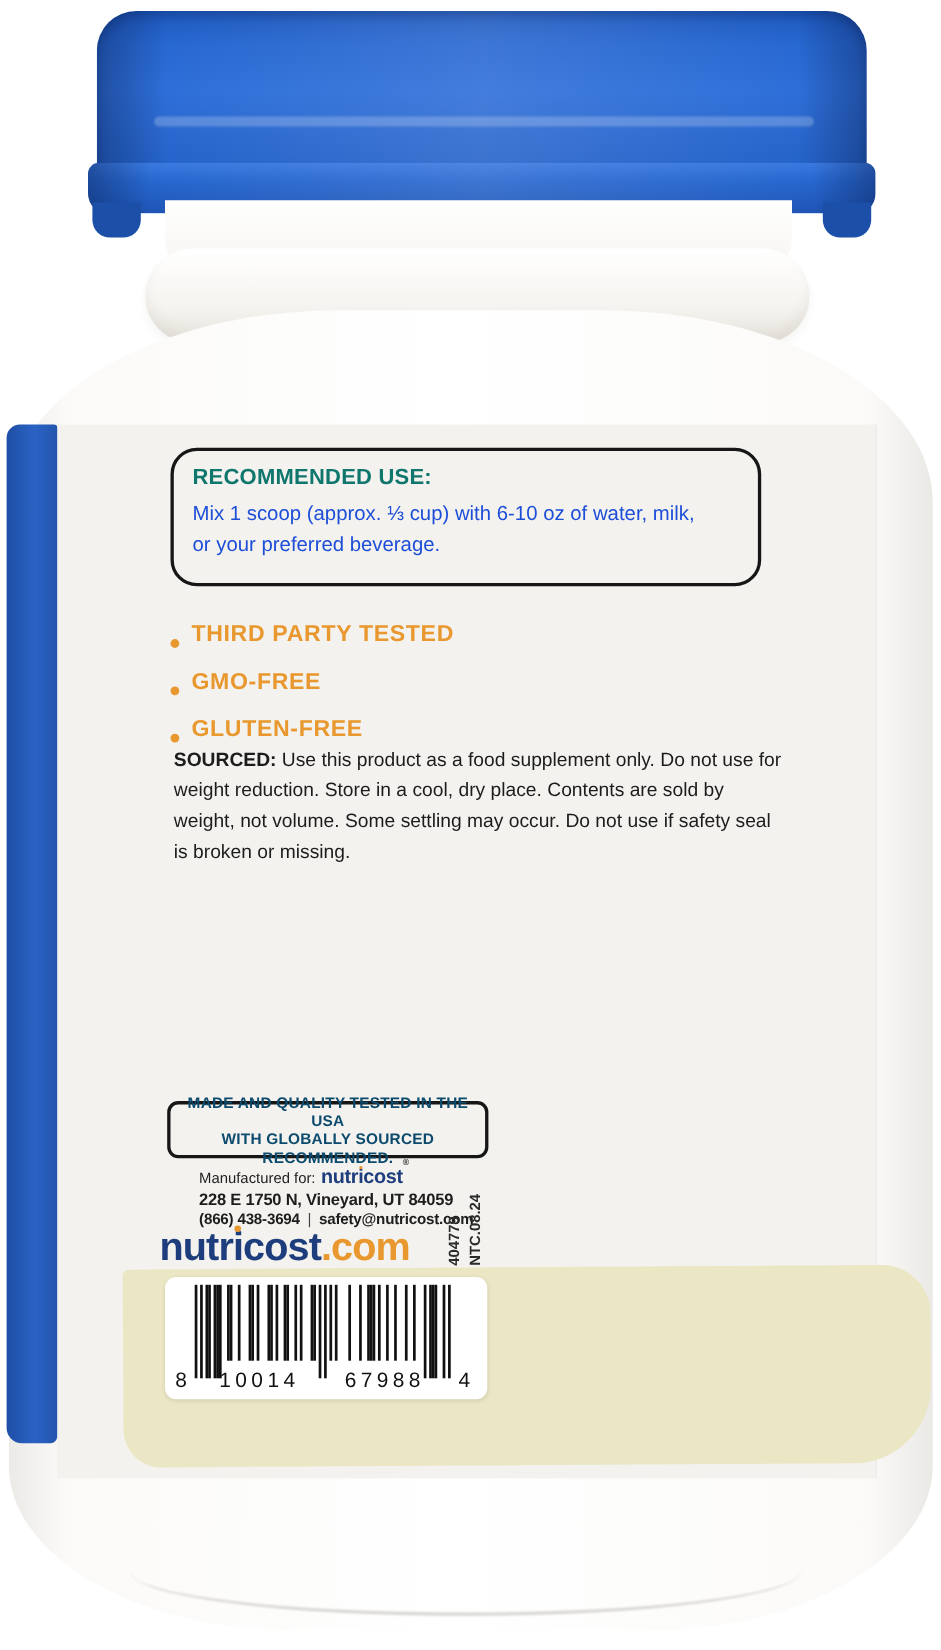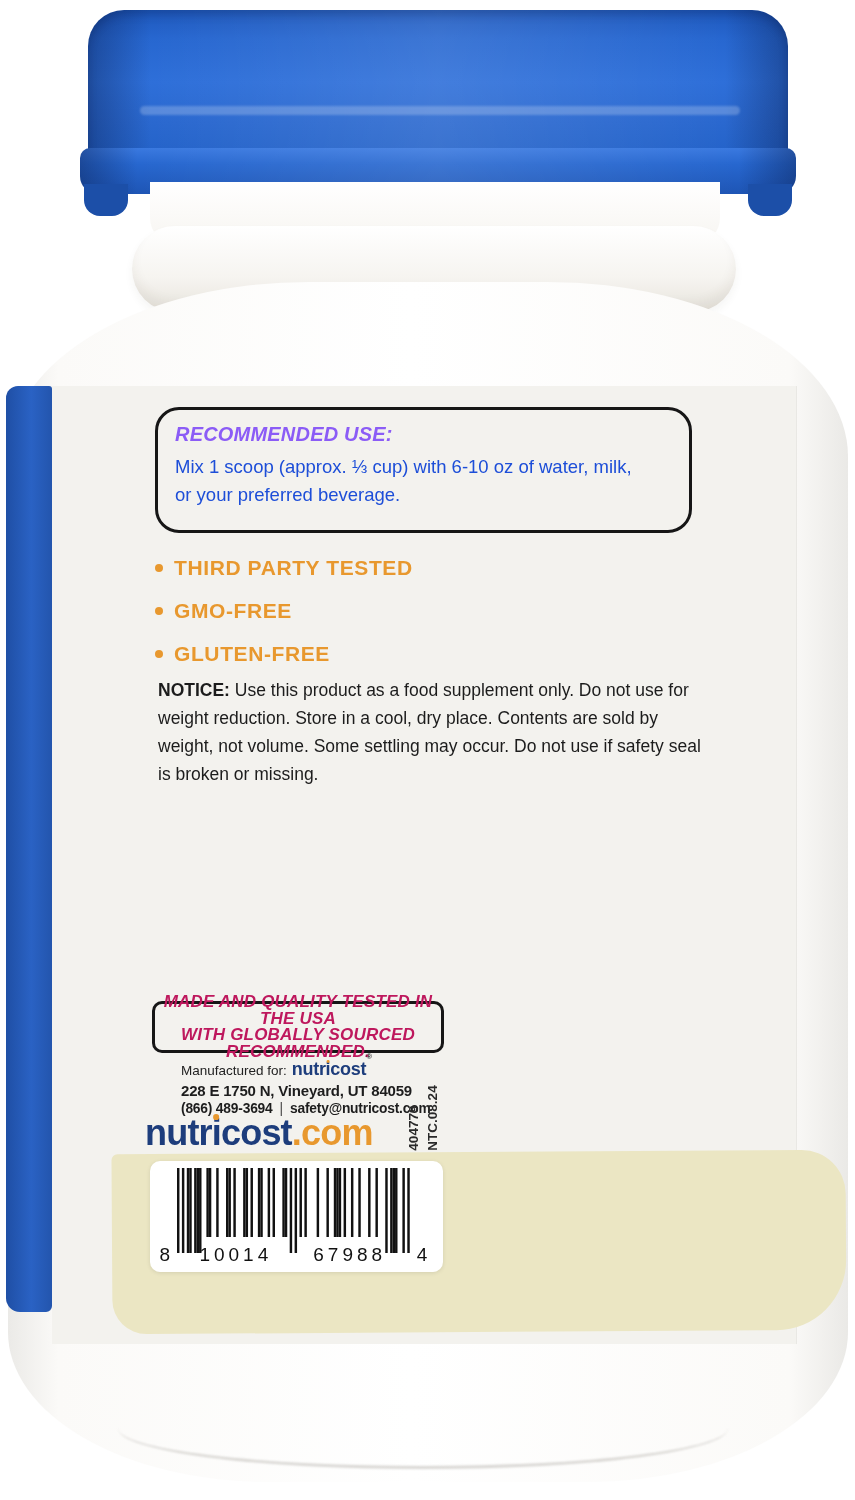--- a/index.html
+++ b/index.html
@@ -74,27 +74,27 @@
     background:linear-gradient(90deg,#1f4fa5 0%,#2a62c4 55%,var(--strip-blue,#2355ad) 100%);
     border-radius:12px 3px 6px 14px;
   }
 
   
   .rec-box{
     left:155px;top:407px;width:537px;height:126px;
     border:3px solid #161616;border-radius:24px;box-sizing:border-box;
     padding:13px 16px 0 17px;background:transparent;
   }
-  .rec-title{font-size:20px;font-weight:bold;letter-spacing:.2px;color:#8b5cf6;font-style:italic;}
+  .rec-title{font-size:20px;font-weight:bold;letter-spacing:.2px;color:#0f766e;}
   .rec-line{font-size:18.5px;line-height:28px;color:#1d4ed8;}
   .rec-line.first{margin-top:7px;}
 
   
   .features{left:155px;top:546px;width:480px;}
-  .feature{display:flex;align-items:center;height:43px;}
+  .feature{display:flex;align-items:flex-end;height:43px;}
   .bullet-dot{
     width:8px;height:8px;border-radius:50%;
     background:var(--accent-orange,#e8982e);margin-right:11px;flex:0 0 auto;
   }
   .feature-text{
     font-size:21px;font-weight:bold;letter-spacing:.6px;
     color:var(--accent-orange,#e8982e);
   }
 
   
@@ -104,21 +104,21 @@
   }
   .notice b{font-weight:bold;}
 
   
   .usa-box{
     left:152px;top:1001px;width:292px;height:52px;box-sizing:border-box;
     border:3px solid #161616;border-radius:10px;
     display:flex;flex-direction:column;justify-content:center;align-items:center;
     text-align:center;
   }
-  .usa-line{font-size:17px;font-weight:bold;letter-spacing:.2px;line-height:16.5px;color:#be185d;font-style:italic;}
+  .usa-line{font-size:14px;font-weight:bold;letter-spacing:.2px;line-height:16.5px;color:#0c4a6e;}
 
   
   .mfg{left:157px;top:1059px;width:300px;margin-left:24px;}
   .mfg-line1{font-size:13.5px;color:#222;display:flex;align-items:baseline;}
   .brand-sm{font-size:18px;font-weight:bold;color:var(--brand-navy,#1d3d7c);margin-left:5px;letter-spacing:-.3px;}
   .tm{font-size:8px;color:#333;vertical-align:top;position:relative;top:-7px;}
   .mfg-line2{font-size:15px;font-weight:600;letter-spacing:-.2px;color:#1d1d1d;margin-top:2px;}
   .mfg-line3{font-size:13.8px;font-weight:600;letter-spacing:-.2px;color:#1d1d1d;margin-top:2px;}
   .mfg-sep{margin:0 7px;color:#444;font-weight:400;}
 
@@ -186,36 +186,36 @@
     <span class="bullet-dot"></span>
     <span class="feature-text">GMO-FREE</span>
   </div>
   <div class="feature">
     <span class="bullet-dot"></span>
     <span class="feature-text">GLUTEN-FREE</span>
   </div>
 </div>
 
 <div class="abs notice">
-  <b>NOTICE:</b><span> Use this product as a food supplement only. Do not use for weight reduction. Store in a cool, dry place. Contents are sold by weight, not volume. Some settling may occur. Do not use if safety seal is broken or missing.</span>
+  <b>SOURCED:</b><span> Use this product as a food supplement only. Do not use for weight reduction. Store in a cool, dry place. Contents are sold by weight, not volume. Some settling may occur. Do not use if safety seal is broken or missing.</span>
 </div>
 
 <div class="abs usa-box">
   <div class="usa-line">MADE AND QUALITY TESTED IN THE USA</div>
   <div class="usa-line">WITH GLOBALLY SOURCED RECOMMENDED.</div>
 </div>
 
 <div class="abs mfg">
   <div class="mfg-line1">
     <span>Manufactured for:</span>
     <span class="brand-sm"><span>nutr</span><span class="brand-i">i</span><span>cost</span><span class="tm">®</span></span>
   </div>
   <div class="mfg-line2">228 E 1750 N, Vineyard, UT 84059</div>
   <div class="mfg-line3">
-    <span>(866) 489-3694</span><span class="mfg-sep">|</span><span>safety@nutricost.com</span>
+    <span>(866) 438-3694</span><span class="mfg-sep">|</span><span>safety@nutricost.com</span>
   </div>
 </div>
 
 <div class="abs site-logo">
   <span class="site-brand"><span>nutr</span><span class="brand-i">i</span><span>cost</span></span><span class="site-tld">.com</span>
 </div>
 
 <div class="abs codes">
   <div class="codes-inner">
     <div>404779</div>

